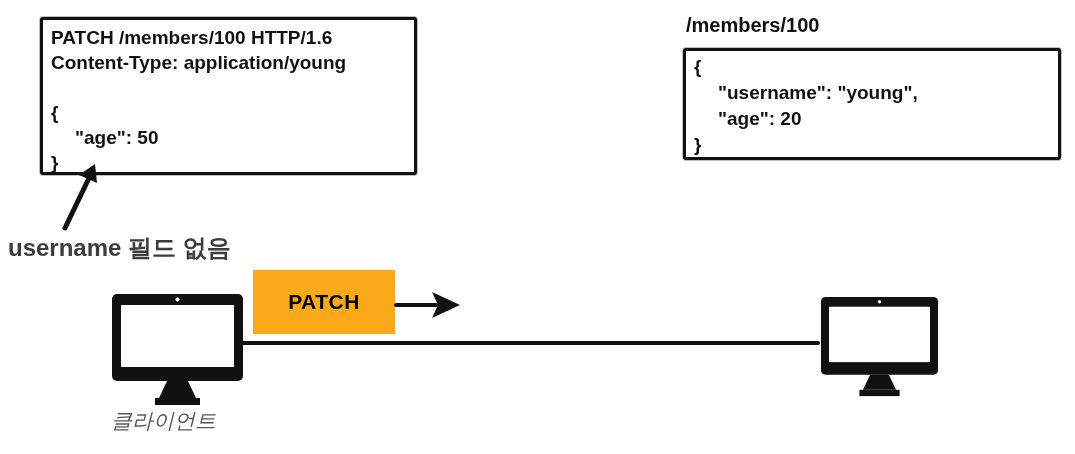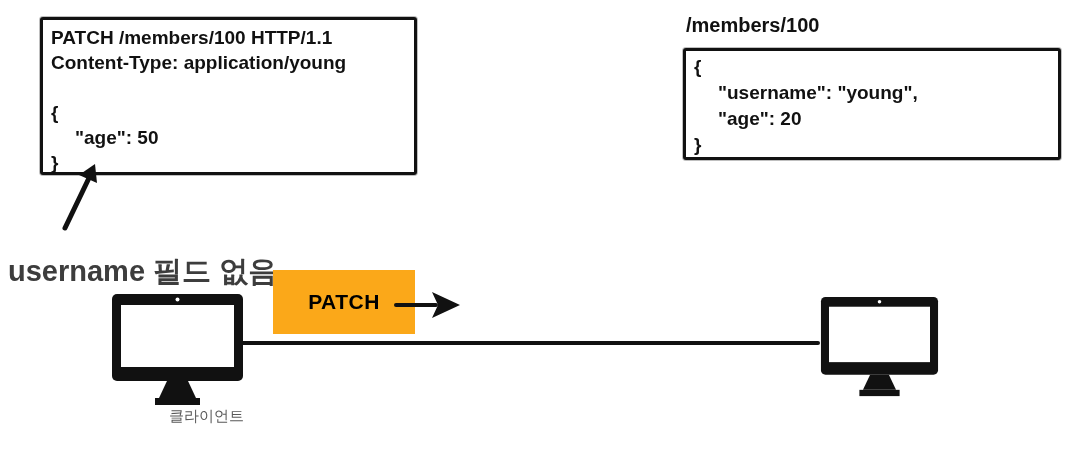--- a/index.html
+++ b/index.html
@@ -48,23 +48,23 @@
   .indent { padding-left: 24px; }
   .resource-label {
     position: absolute;
     left: 686px; top: 14px;
     font-weight: bold;
     font-size: 20px;
     color: var(--ink);
   }
   .annotation-text {
     position: absolute;
-    left: 8px; top: 252px;
+    left: 8px; top: 232px;
     font-weight: bold;
-    font-size: 29px;
+    font-size: 24px;
     color: var(--annotation_text);
   }
   .annotation-arrow {
     position: absolute;
     left: 45px; top: 158px;
     width: 70px; height: 80px;
   }
   .connection-line {
     position: absolute;
     left: 237px; top: 341px;
@@ -73,52 +73,52 @@
     border-radius: 2px;
   }
   .method-box {
     position: absolute;
     left: 253px; top: 270px;
     width: 142px; height: 64px;
     background: var(--method_bg);
     display: flex;
     align-items: center;
     justify-content: center;
-    margin-left: 20px;
   }
   .method-label {
     font-weight: bold;
     font-size: 21px;
     color: #000000;
     letter-spacing: 0.5px;
   }
   .request-arrow {
     position: absolute;
     left: 394px; top: 290px;
     width: 70px; height: 30px;
   }
   .computer { position: absolute; }
   .computer.client { left: 111px; top: 293px; width: 133px; height: 113px; }
   .computer.server { left: 820px; top: 296px; width: 119px; height: 101px; }
   .node-label {
     position: absolute;
-    font-size: 15px;
+    font-size: 21px;
     color: var(--node_label);
-    text-align: right;
+    text-align: left;
+    font-style: italic;
   }
   .node-label.client { left: 111px; top: 407px; width: 133px; }
   .node-label.server { left: 820px; top: 407px; width: 119px; }
 </style>
 </head>
 <body>
 
 <div class="canvas">
 
   <div class="sketch-box request-box">
-    <div class="code-line">PATCH /members/100 HTTP/1.1</div>
+    <div class="code-line">PATCH /members/100 HTTP/1.6</div>
     <div class="code-line">Content-Type: application/young</div>
     <div class="code-line"></div>
     <div class="code-line">{</div>
     <div class="code-line indent">"age": 50</div>
     <div class="code-line">}</div>
   </div>
 
   <div class="resource-label">/members/100</div>
 
   <div class="sketch-box resource-box">

